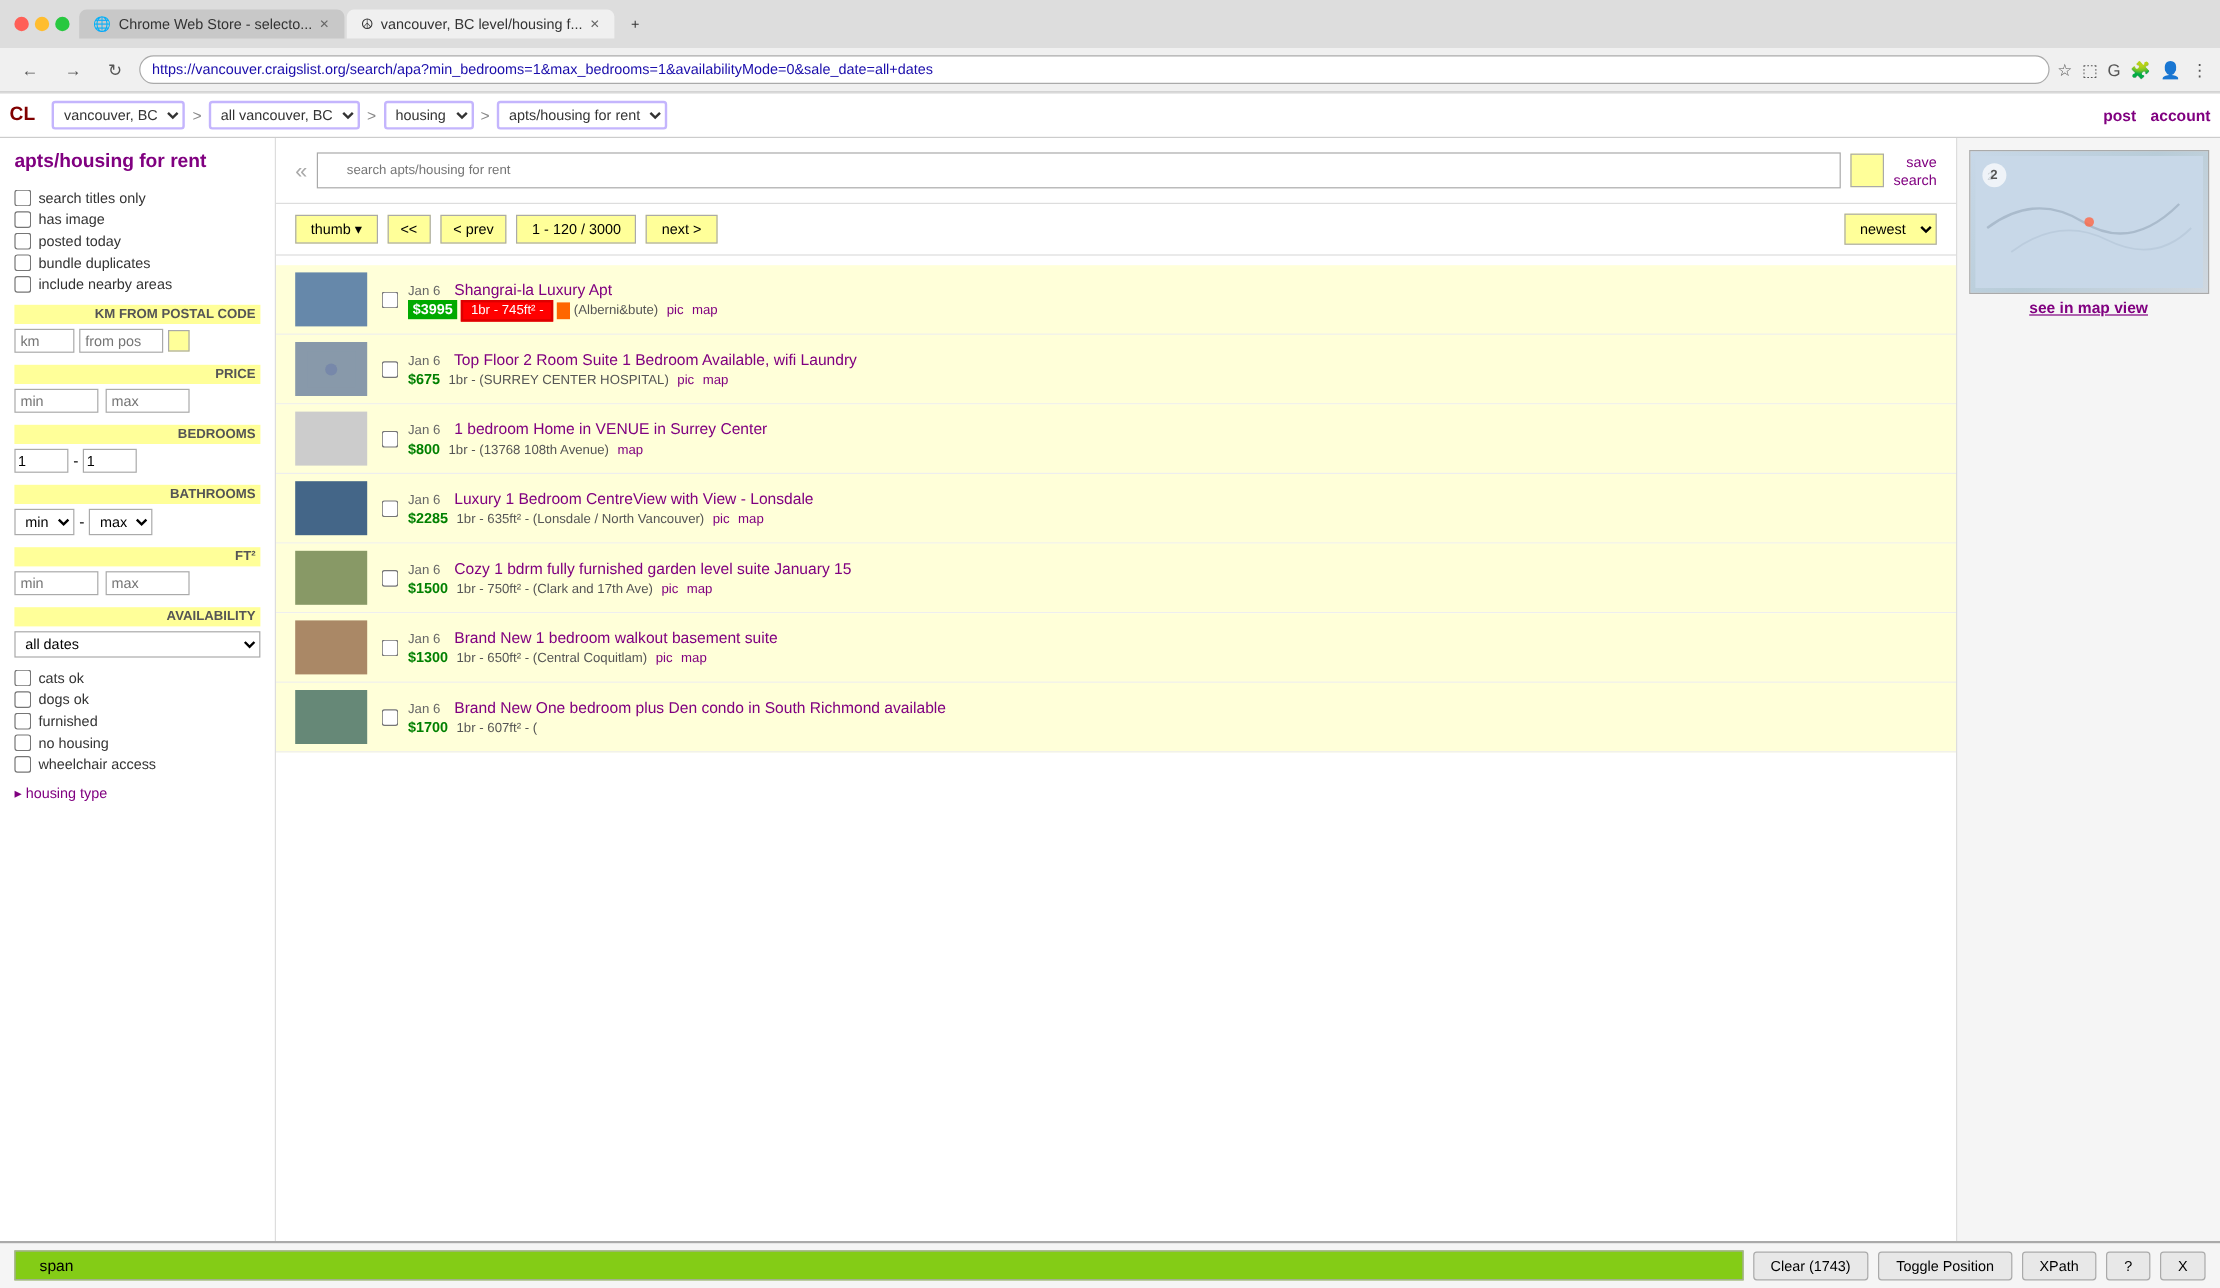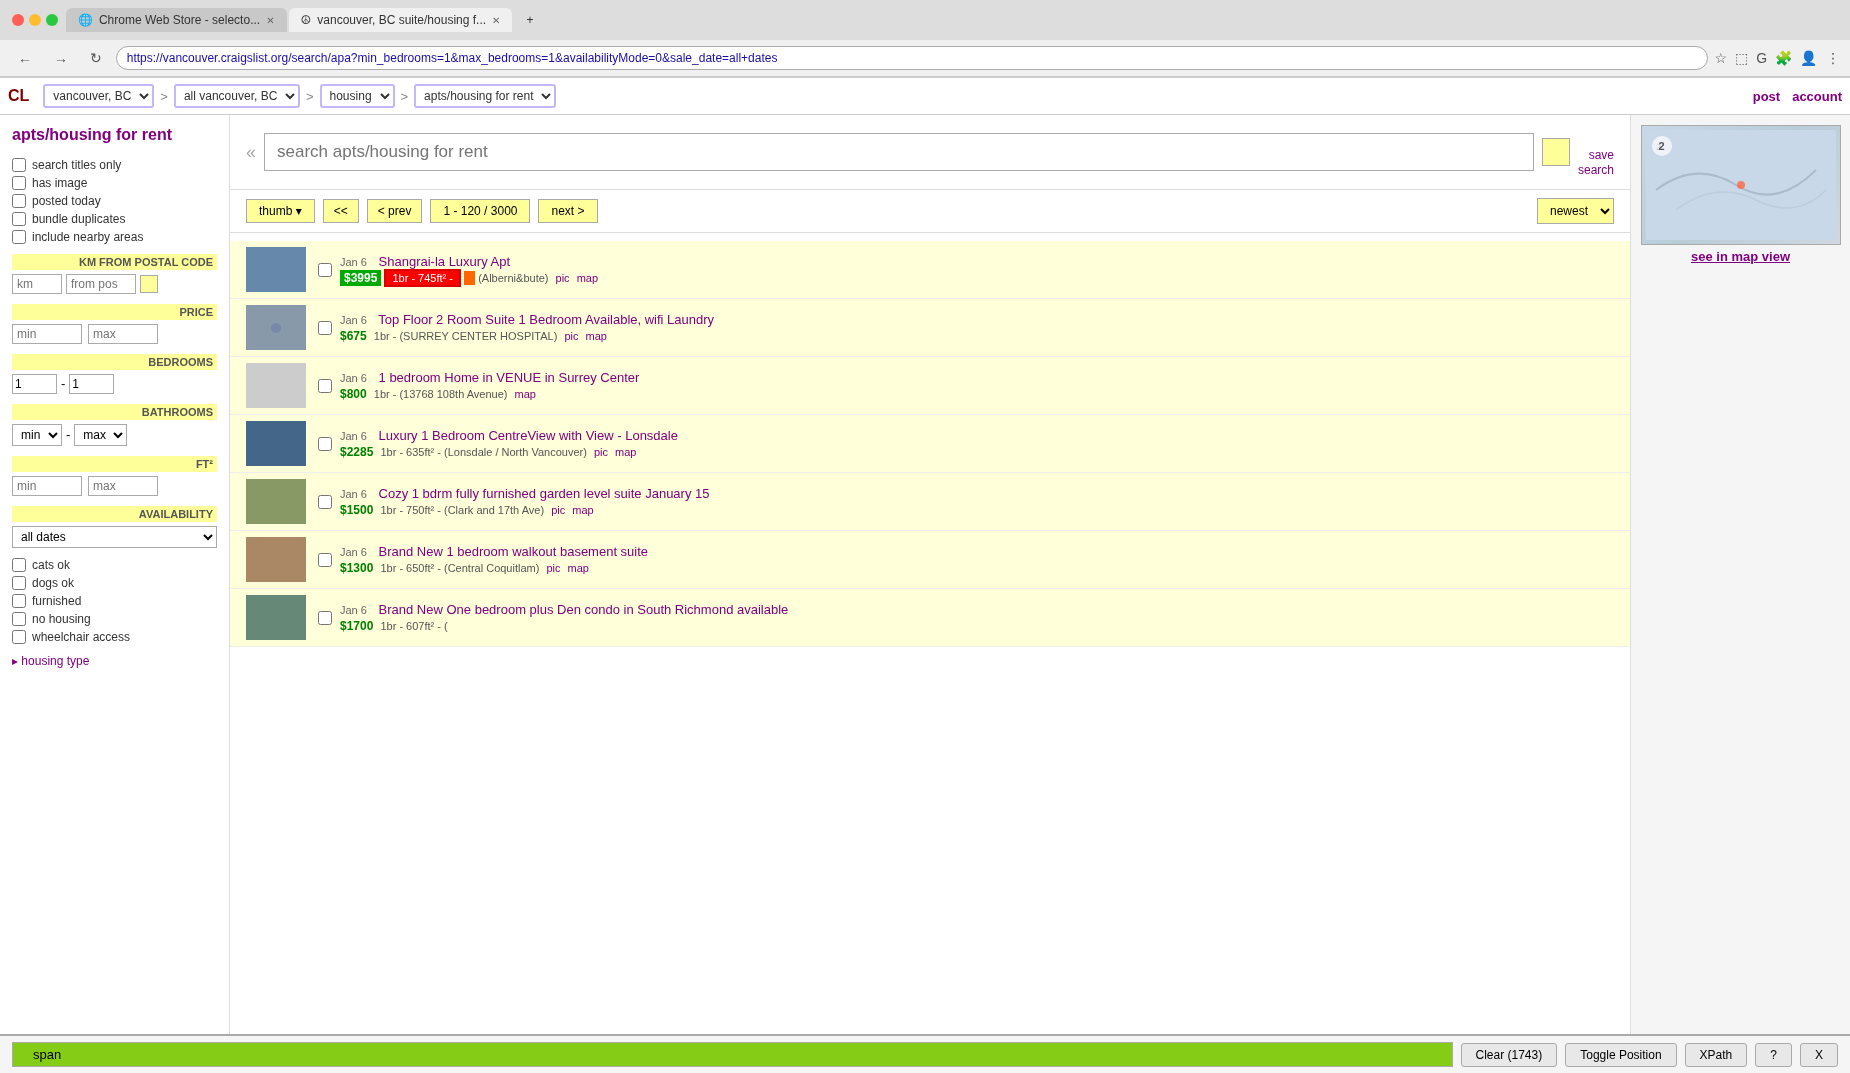--- a/index.html
+++ b/index.html
@@ -48,21 +48,21 @@
     .price-input { width: 70px; padding: 2px 4px; border: 1px solid #aaa; font-size: 12px; }
     .bedrooms-row { display: flex; align-items: center; gap: 4px; margin-bottom: 6px; }
     .spin-input { width: 45px; padding: 2px; border: 1px solid #aaa; font-size: 12px; }
     .select-input { padding: 2px 4px; border: 1px solid #aaa; font-size: 12px; background: #fff; }
     .housing-type-link { color: #800080; font-size: 12px; text-decoration: none; display: flex; align-items: center; gap: 3px; }
 
     
     .content { flex: 1; padding: 0; overflow-y: auto; }
     .search-bar-area { display: flex; align-items: center; padding: 12px 16px; gap: 8px; border-bottom: 1px solid #ddd; }
     .collapse-btn { color: #aaa; font-size: 18px; cursor: pointer; }
-    .search-input { flex: 1; padding: 8px 12px; border: 1px solid #aaa; font-size: 17px; color: #888; }
+    .search-input { flex: 1; padding: 8px 24px; border: 1px solid #aaa; font-size: 11px; color: #888; }
     .search-options-btn { width: 28px; height: 28px; background: #ffff99; border: 1px solid #aaa; cursor: pointer; }
     .save-search { color: #800080; font-size: 12px; text-decoration: none; text-align: right; }
 
     .results-nav { display: flex; align-items: center; padding: 8px 16px; gap: 8px; border-bottom: 1px solid #ddd; }
     .view-select { display: flex; align-items: center; gap: 4px; }
     .view-btn { padding: 4px 12px; background: #ffff99; border: 1px solid #aaa; cursor: pointer; font-size: 12px; }
     .arrow-btn { padding: 4px 10px; background: #ffff99; border: 1px solid #aaa; cursor: pointer; font-size: 12px; }
     .page-info { padding: 4px 12px; background: #ffff99; border: 1px solid #aaa; font-size: 12px; }
     .next-btn { padding: 4px 12px; background: #ffff99; border: 1px solid #aaa; cursor: pointer; font-size: 12px; }
     .sort-select { margin-left: auto; padding: 4px 8px; border: 1px solid #aaa; background: #ffff99; font-size: 12px; cursor: pointer; }
@@ -106,21 +106,21 @@
       <div class="tl tl-green"></div>
     </div>
     <div class="tabs">
       <div class="tab">
         <span>🌐</span>
         <span>Chrome Web Store - selecto...</span>
         <span class="tab-close">✕</span>
       </div>
       <div class="tab active">
         <span>☮</span>
-        <span>vancouver, BC suite/housing f...</span>
+        <span>vancouver, BC level/housing f...</span>
         <span class="tab-close">✕</span>
       </div>
       <div class="tab" style="background:none;border:none;">+</div>
     </div>
   </div>
   <div class="nav-bar">
     <button class="nav-btn">←</button>
     <button class="nav-btn">→</button>
     <button class="nav-btn">↻</button>
     <input class="address-bar" type="text" value="https://vancouver.craigslist.org/search/apa?min_bedrooms=1&amp;max_bedrooms=1&amp;availabilityMode=0&amp;sale_date=all+dates" style="">
@@ -263,21 +263,21 @@
       <a href="#" class="housing-type-link">▸ housing type</a>
     </div>
   </div>
 
   <div class="content">
 
     <div class="search-bar-area">
       <span class="collapse-btn">«</span>
       <input type="text" class="search-input" placeholder="search apts/housing for rent" style="">
       <div class="search-options-btn"></div>
-      <div style="text-align:right;margin-top:20px;">
+      <div style="text-align:right;">
         <a href="#" class="save-search">save<br>search</a>
       </div>
     </div>
 
     <div class="results-nav">
       <div class="view-select">
         <button class="view-btn">thumb ▾</button>
       </div>
       <button class="arrow-btn">&lt;&lt;</button>
       <button class="arrow-btn">&lt; prev</button>

